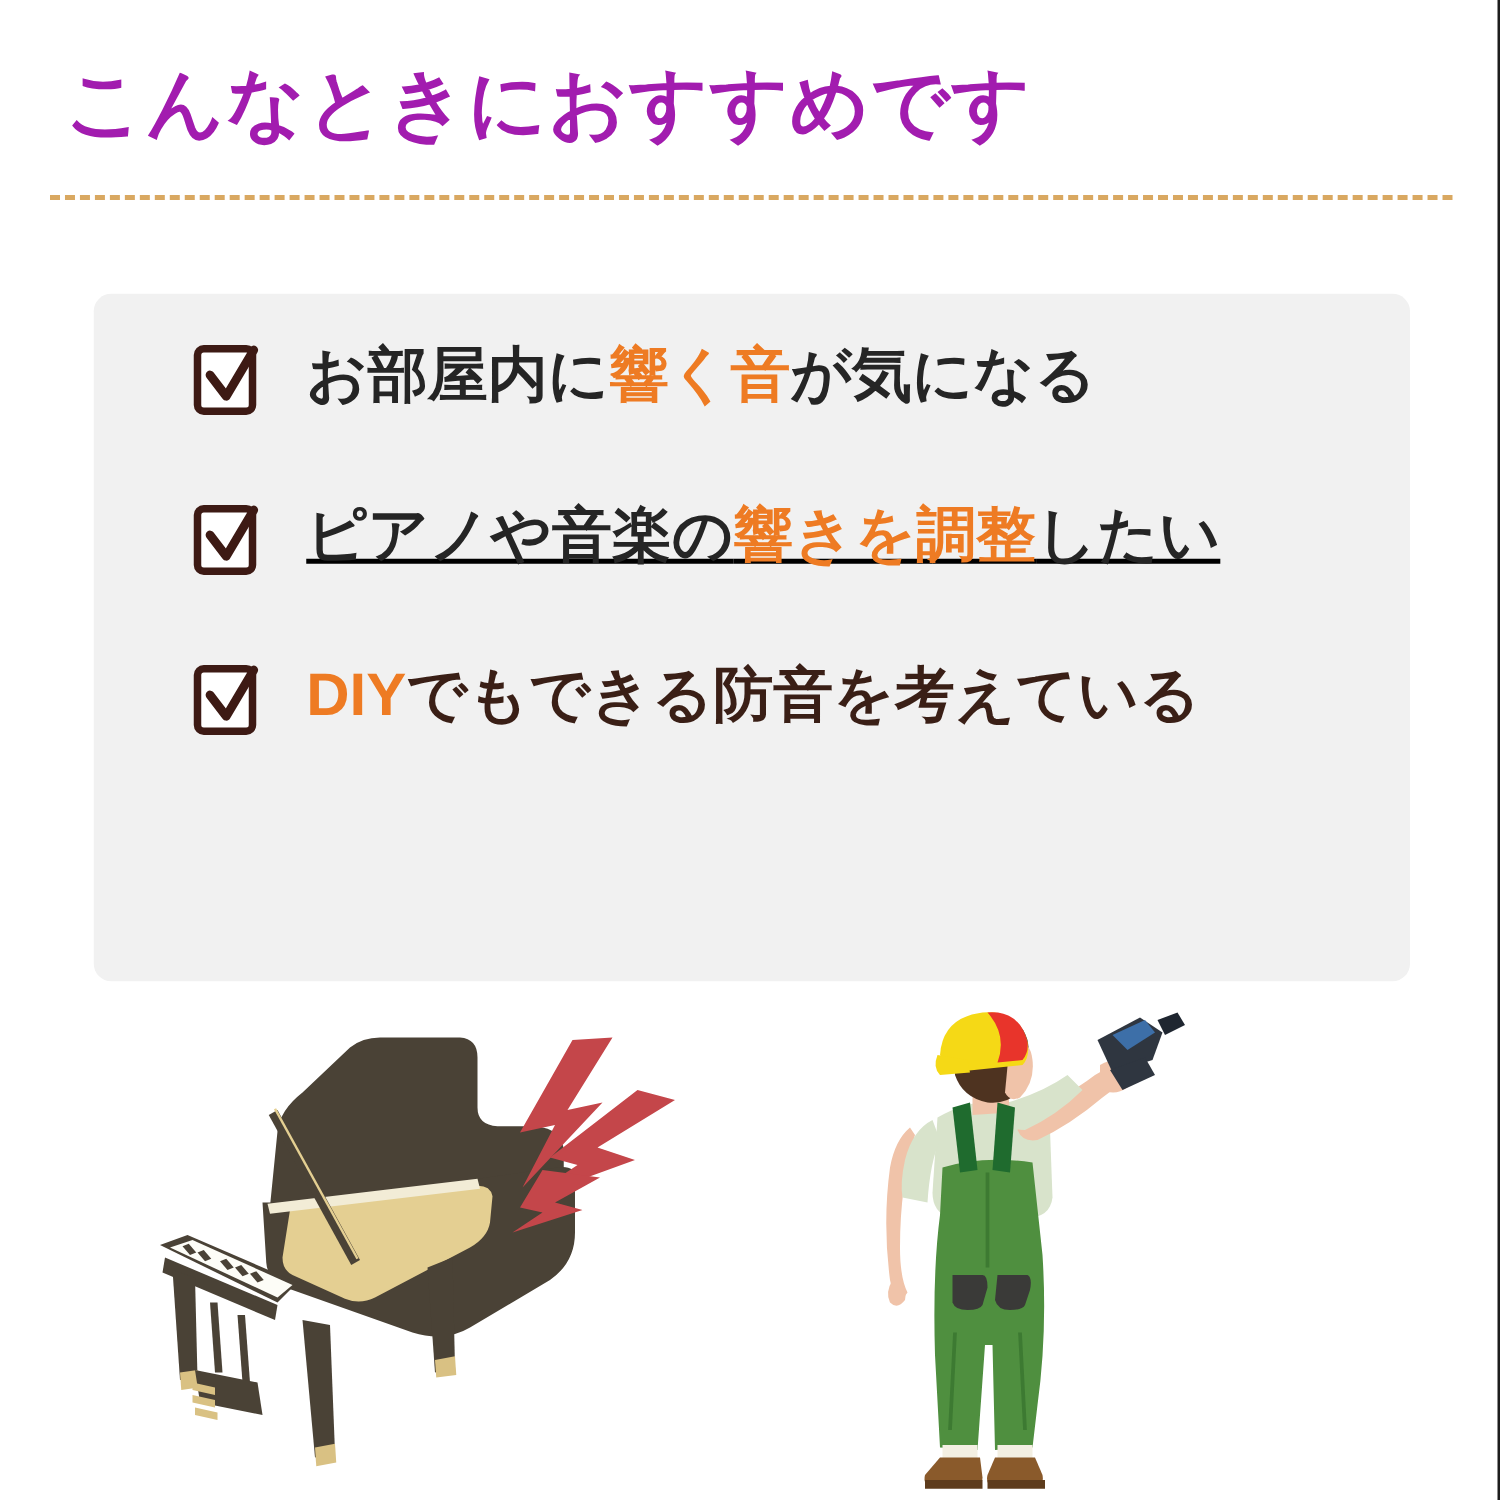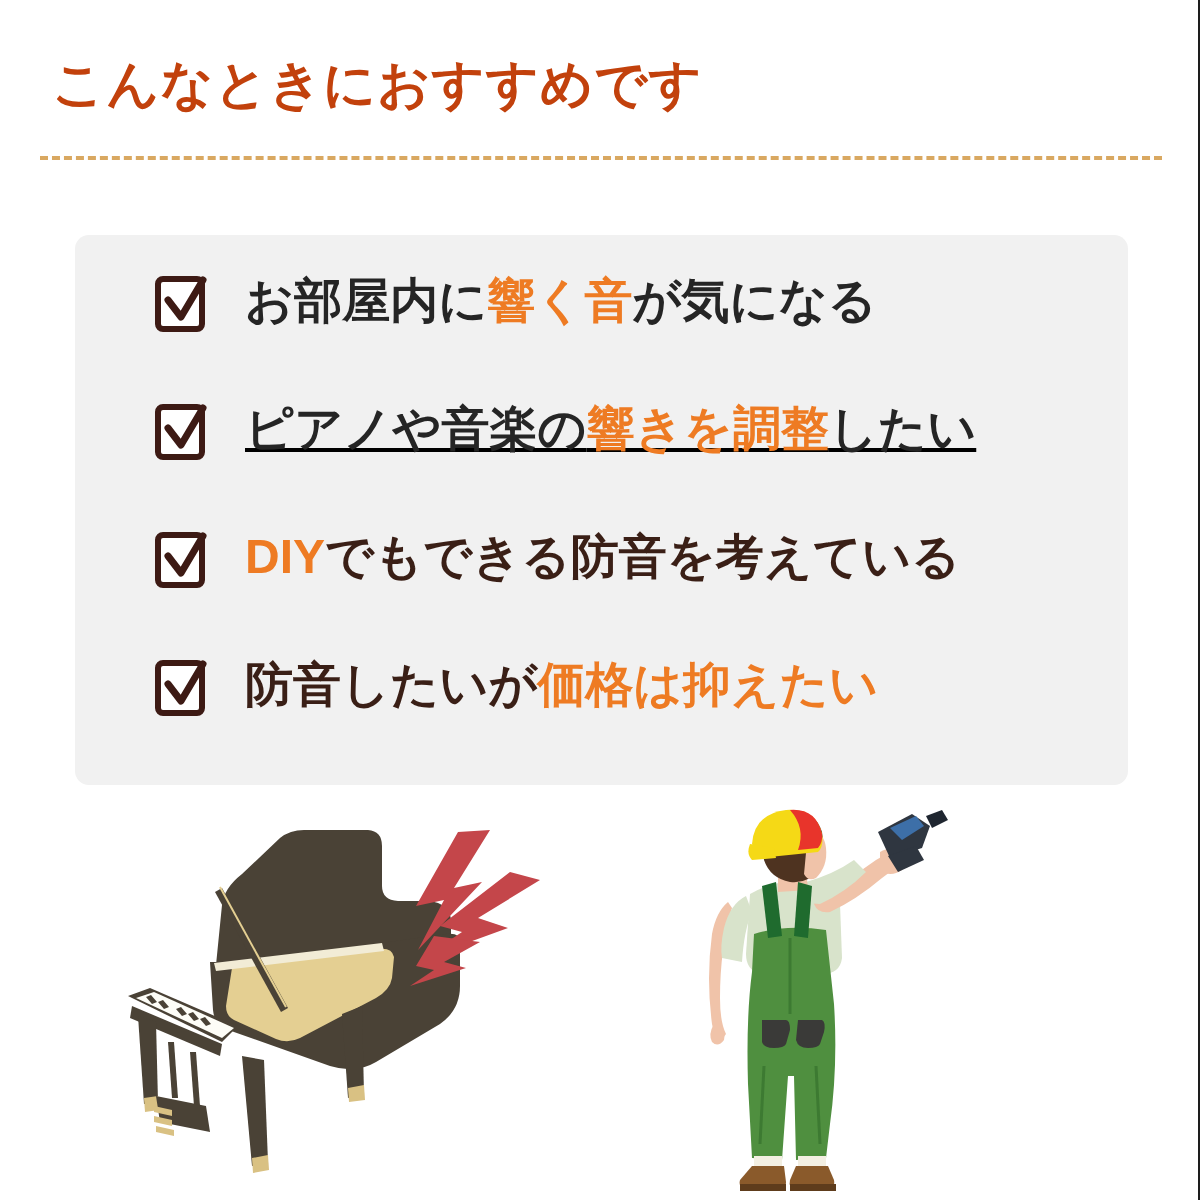--- a/index.html
+++ b/index.html
@@ -29,24 +29,24 @@
     position: absolute;
     left: 0;
     top: 0;
     width: 1200px;
     height: 175px;
   }
   .page-title {
     position: absolute;
     left: 52px;
     top: 46px;
-    font-size: 52px;
+    font-size: 62px;
     line-height: 76px;
     font-weight: bold;
-    color: #c2410c;
+    color: #a21caf;
     letter-spacing: 1px;
     white-space: nowrap;
   }
   .divider {
     position: absolute;
     left: 40px;
     top: 156px;
     width: 1122px;
     height: 0;
     border-top: 4px dashed #d9a861;
@@ -180,31 +180,20 @@
         <span class="box"></span>
         <svg viewBox="0 0 56 62" aria-hidden="true">
           <polyline points="12,30 25,47 47,10" fill="none" stroke="#3d1a14" stroke-width="7" stroke-linecap="round" stroke-linejoin="round"></polyline>
         </svg>
       </span>
       <span class="row-text">
         <span class="hl">DIY</span><span class="brown">でもできる防音を考えている</span>
       </span>
     </div>
 
-    <div class="check-row r3">
-      <span class="checkbox">
-        <span class="box"></span>
-        <svg viewBox="0 0 56 62" aria-hidden="true">
-          <polyline points="12,30 25,47 47,10" fill="none" stroke="#3d1a14" stroke-width="7" stroke-linecap="round" stroke-linejoin="round"></polyline>
-        </svg>
-      </span>
-      <span class="row-text">
-        <span class="brown">防音したいが</span><span class="hl">価格は抑えたい</span>
-      </span>
-    </div>
 
   </div>
 
   <div class="illustrations">
 
     <div class="piano-figure">
       <svg viewBox="0 0 480 390" aria-hidden="true">
 
         <path d="M106 155 L112 95 Q114 78 132 64 L170 28 Q180 20 194 20
                  L258 20 Q272 21 272 36 L272 76 Q272 90 288 91 L318 91

